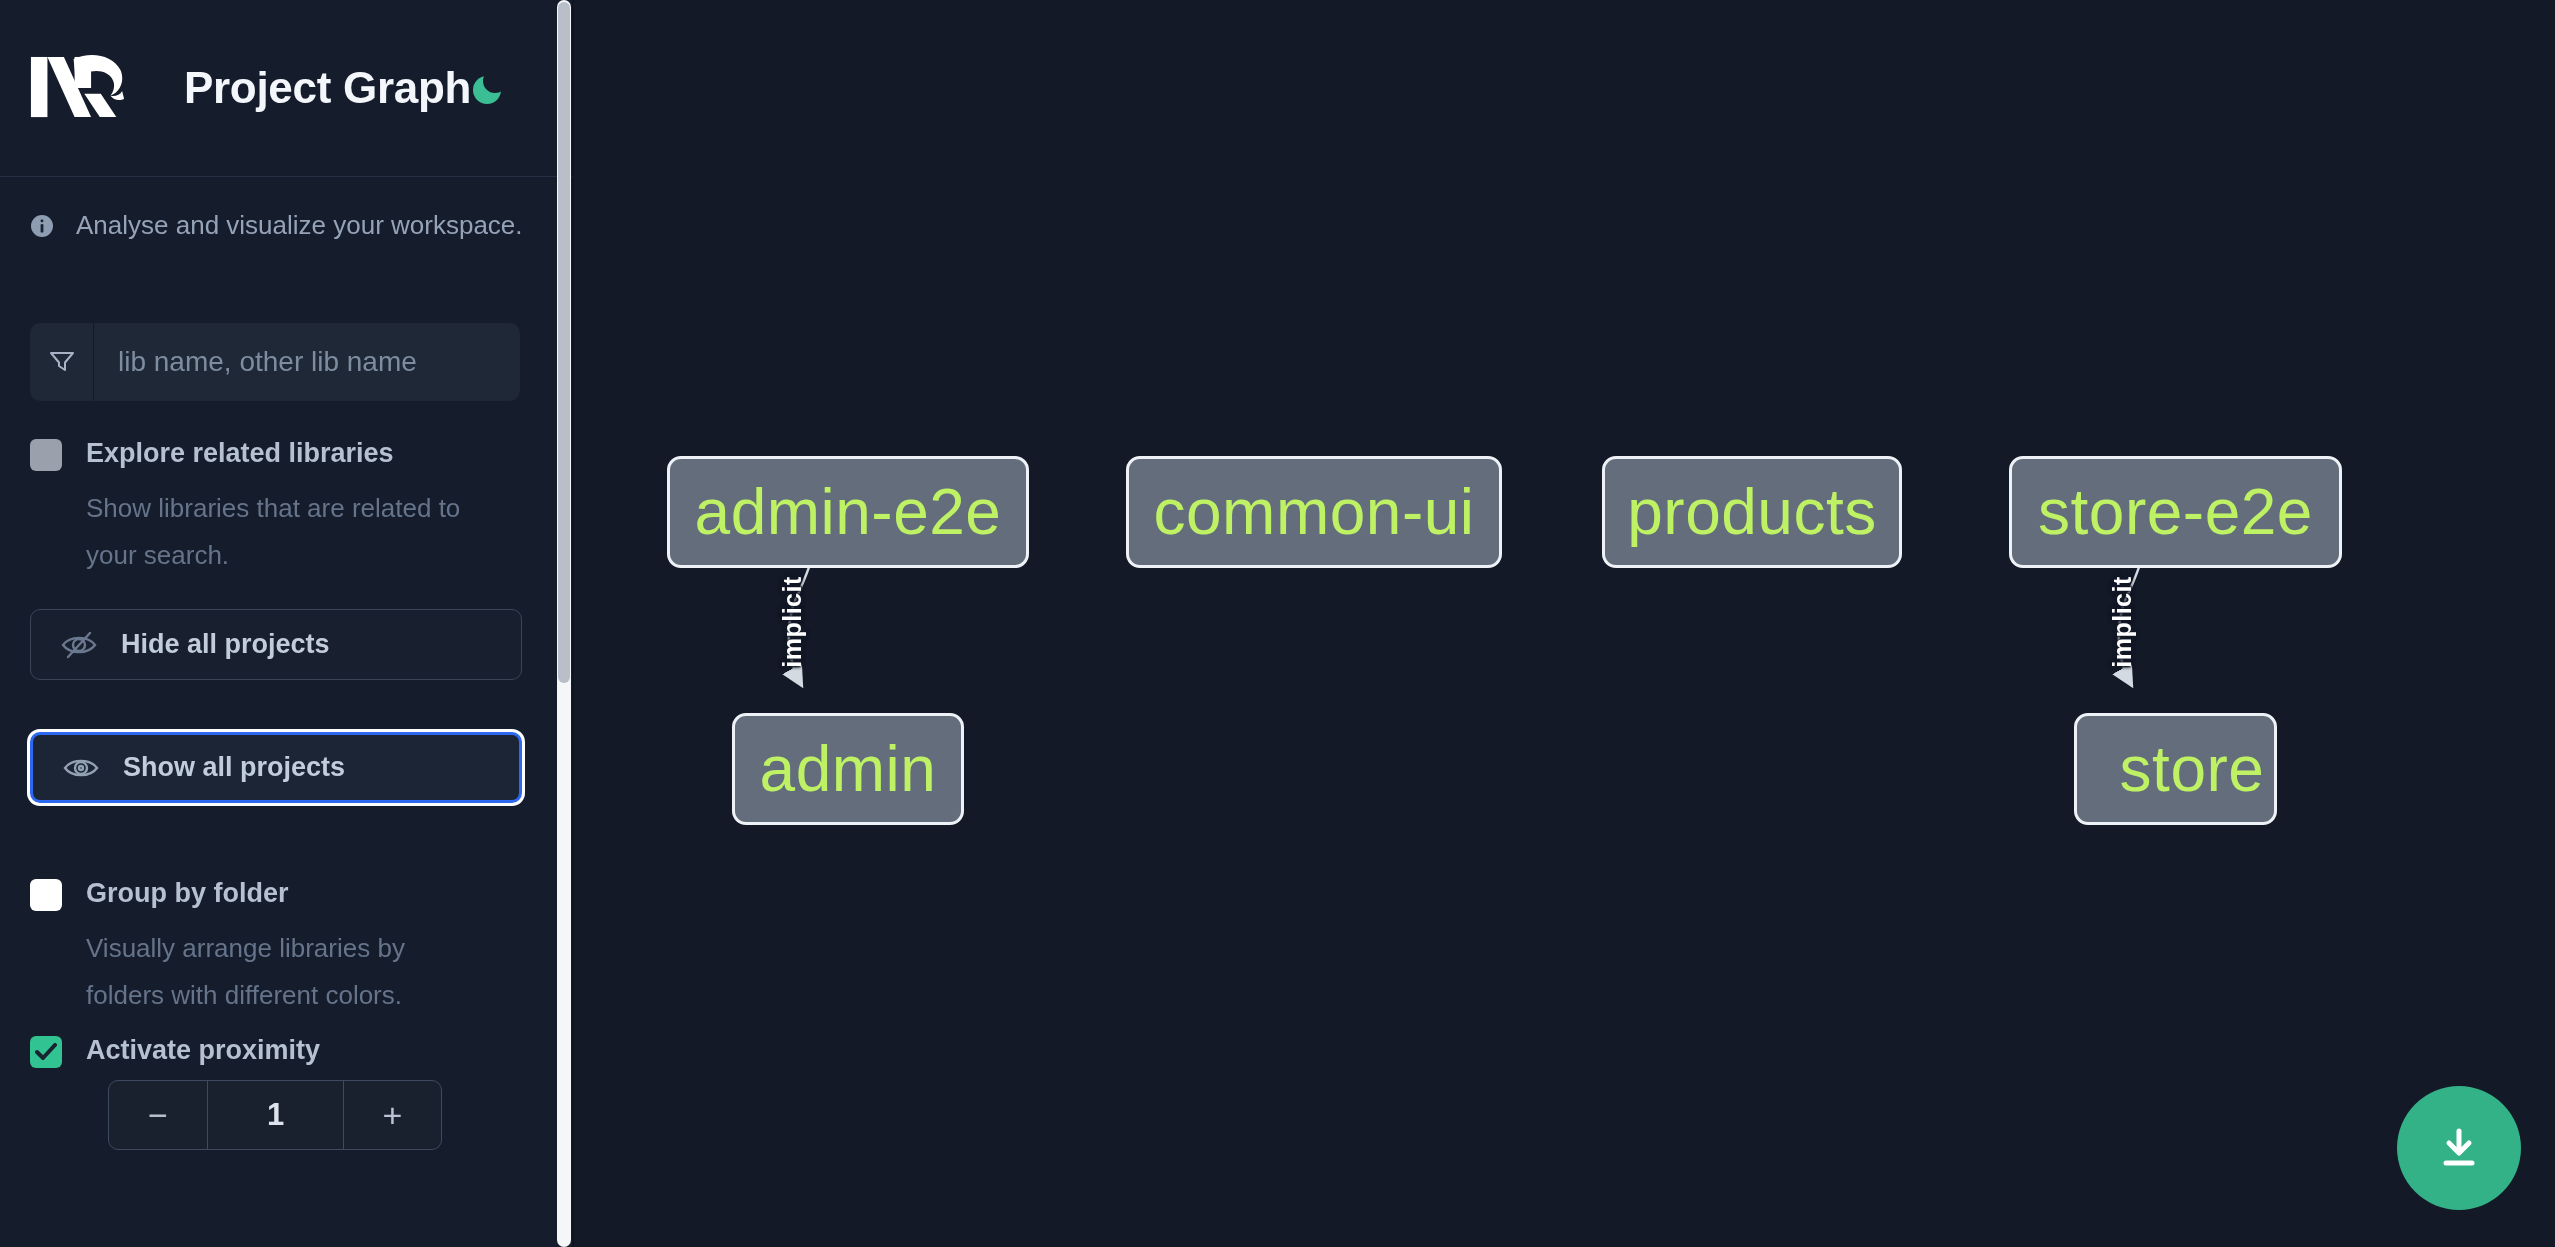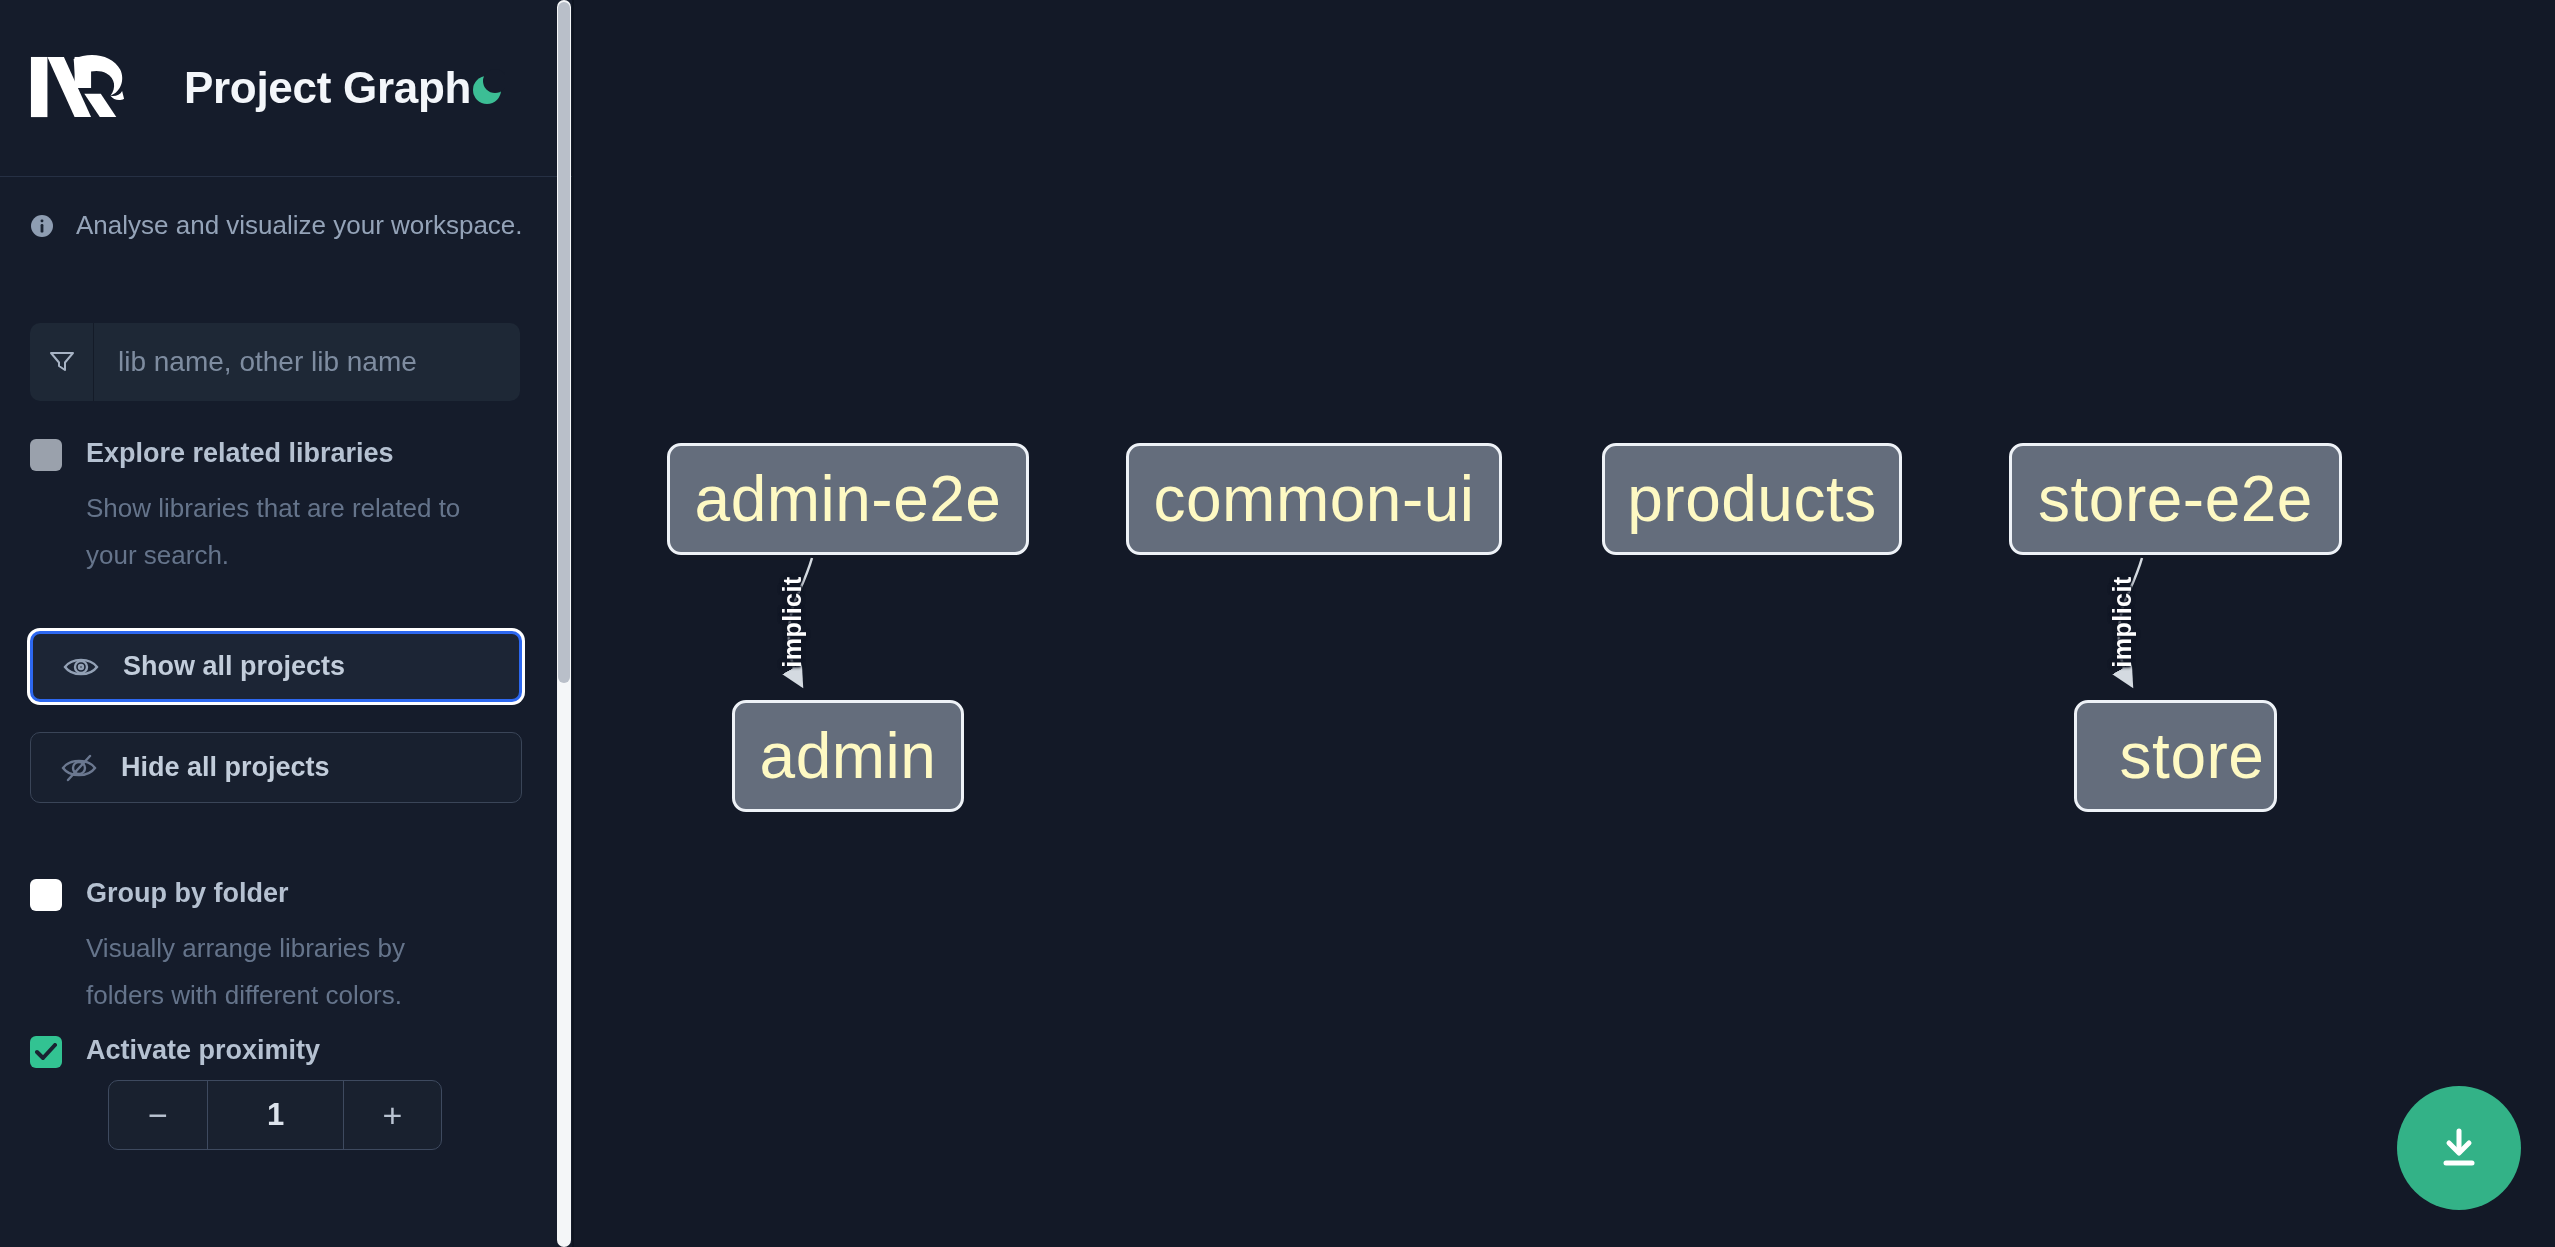--- a/index.html
+++ b/index.html
@@ -59,21 +59,21 @@
   .scrolltrack { position:absolute; top:0; right:1px; width:14px; height:100%;
                  background:#F4F6F8; border-radius:7px; }
   .scrollthumb { position:absolute; top:2px; left:1px; width:12px; height:681px;
                  background:#B9BFC9; border-radius:6px; }
 
   
   .canvas { position:relative; flex:1; background:#131927; border-left:2px solid #0E1420; }
   .edges { position:absolute; inset:0; }
   .node { position:absolute; height:112px; background:#646D7C; border:3px solid #EEF2F7;
           border-radius:14px; display:flex; align-items:center; justify-content:center;
-          color:#fef9c3; font-size:64px; cursor:pointer; letter-spacing:0.5px; }
+          color:#bef264; font-size:64px; cursor:pointer; letter-spacing:0.5px;margin-top:13px; }
   .edge-label { position:absolute; transform:translate(-50%,-50%) rotate(-90deg);
                 font-size:25px; font-weight:700; color:#FFFFFF; letter-spacing:0.5px;
                 text-shadow:0 0 4px #131927, 0 0 4px #131927, 1px 1px 2px #131927, -1px -1px 2px #131927; }
   .fab { position:absolute; left:1823px; top:1086px; width:124px; height:124px; border-radius:50%;
          background:#33B287; border:none; cursor:pointer; display:flex; align-items:center;
          justify-content:center; }
 </style>
 </head>
 <body>
 
@@ -123,36 +123,36 @@
 
       <label class="toggle t-include">
         <span class="cb gray"></span>
         <span>
           <span class="t-label" style="display:block">Explore related libraries</span>
           <span class="t-desc" style="display:block">Show libraries that are related to
 your search.</span>
         </span>
       </label>
 
+      <button class="btn plain">
+        <svg width="36" height="30" viewBox="0 0 36 30" fill="none" stroke="#6B7890" stroke-width="2.4">
+          <path d="M2 15 C 9 5.5, 27 5.5, 34 15 C 27 24.5, 9 24.5, 2 15 Z"></path>
+          <circle cx="18" cy="15" r="6"></circle>
+          <line x1="7" y1="27" x2="29" y2="3" stroke-linecap="round"></line>
+        </svg>
+        <span>Hide all projects</span>
+      </button>
+
       <button class="btn focused">
         <svg width="36" height="28" viewBox="0 0 36 28" fill="none" stroke="#93A1B5" stroke-width="2.4">
           <path d="M2 14 C 9 4.5, 27 4.5, 34 14 C 27 23.5, 9 23.5, 2 14 Z"></path>
           <circle cx="18" cy="14" r="6"></circle>
           <circle cx="18" cy="14" r="2"></circle>
         </svg>
         <span>Show all projects</span>
-      </button>
-
-      <button class="btn plain">
-        <svg width="36" height="30" viewBox="0 0 36 30" fill="none" stroke="#6B7890" stroke-width="2.4">
-          <path d="M2 15 C 9 5.5, 27 5.5, 34 15 C 27 24.5, 9 24.5, 2 15 Z"></path>
-          <circle cx="18" cy="15" r="6"></circle>
-          <line x1="7" y1="27" x2="29" y2="3" stroke-linecap="round"></line>
-        </svg>
-        <span>Hide all projects</span>
       </button>
 
       <label class="toggle t-group">
         <span class="cb white"></span>
         <span>
           <span class="t-label" style="display:block">Group by folder</span>
           <span class="t-desc" style="display:block">Visually arrange libraries by
 folders with different colors.</span>
         </span>
       </label>

